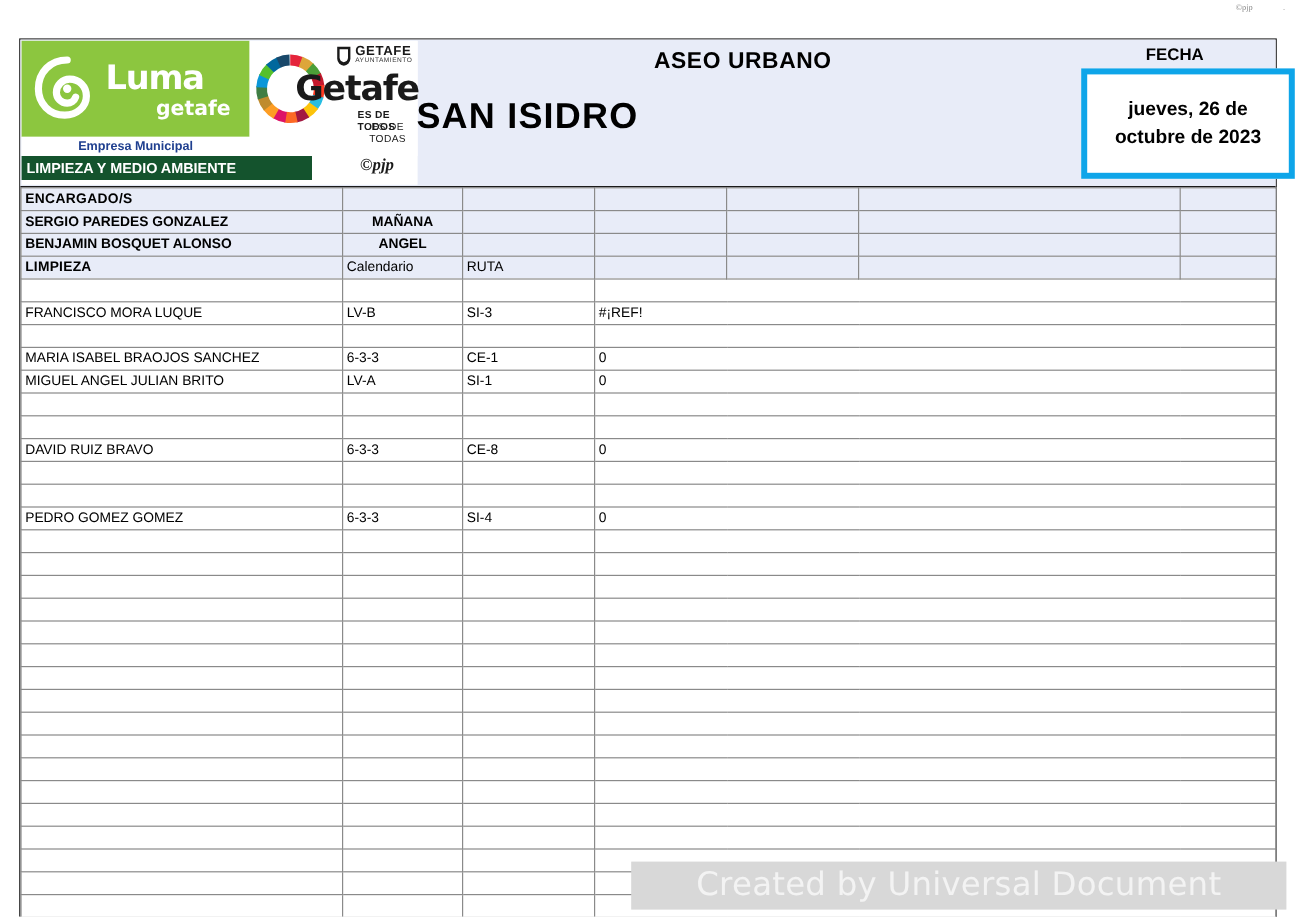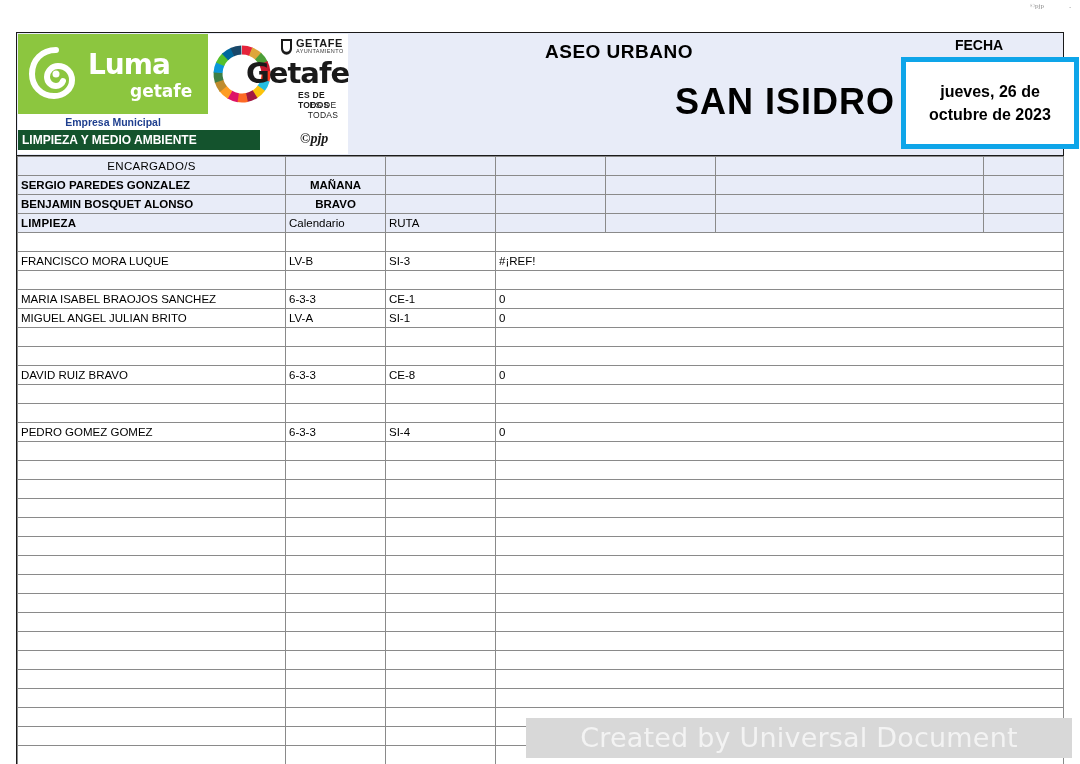--- a/index.html
+++ b/index.html
@@ -210,22 +210,22 @@
     font-size: 19px;
     font-weight: bold;
     color: #000;
     letter-spacing: .5px;
   }
   .title-main {
     position: absolute;
     left: 330px;
     top: 48px;
     width: 548px;
-    text-align: right;
-    font-size: 36px;
+    text-align: left;
+    font-size: 30px;
     font-weight: bold;
     color: #000;
     letter-spacing: 1px;
   }
   .fecha-label {
     position: absolute;
     left: 878px;
     top: 4px;
     width: 168px;
     text-align: center;
@@ -272,21 +272,21 @@
   .col-a { width: 268px; }
   .col-b { width: 100px; }
   .col-c { width: 110px; }
   .col-d { width: 110px; }
   .col-e { width: 110px; }
   .col-f { width: 268px; }
   .col-g { width: 80px; }
 
   .row-shade td { background: #e8ecf8; }
   .bold { font-weight: bold; margin-top: 40px; }
-  .enc-title { font-weight: normal; font-size: 12.5px; letter-spacing: .3px; text-align: center; }
+  .enc-title { font-weight: bold; font-size: 12.5px; letter-spacing: .3px; }
   .oper-title { font-weight: bold; font-size: 15px; letter-spacing: .2px; }
   .center { text-align: center; }
   .small-bold { font-weight: bold; font-size: 10px; }
 
   
   .udc-watermark {
     position: absolute;
     left: 526px;
     top: 718px;
     width: 546px;
@@ -396,21 +396,21 @@
           <td class="small-bold center">MAÑANA</td>
           <td></td>
           <td></td>
           <td></td>
           <td></td>
           <td></td>
         </tr>
 
         <tr class="row-shade">
           <td class="bold">BENJAMIN BOSQUET ALONSO</td>
-          <td class="small-bold center">BRAVO</td>
+          <td class="small-bold center">ANGEL</td>
           <td></td>
           <td></td>
           <td></td>
           <td></td>
           <td></td>
         </tr>
 
         <tr class="row-shade">
           <td class="oper-title">LIMPIEZA</td>
           <td>Calendario</td>

